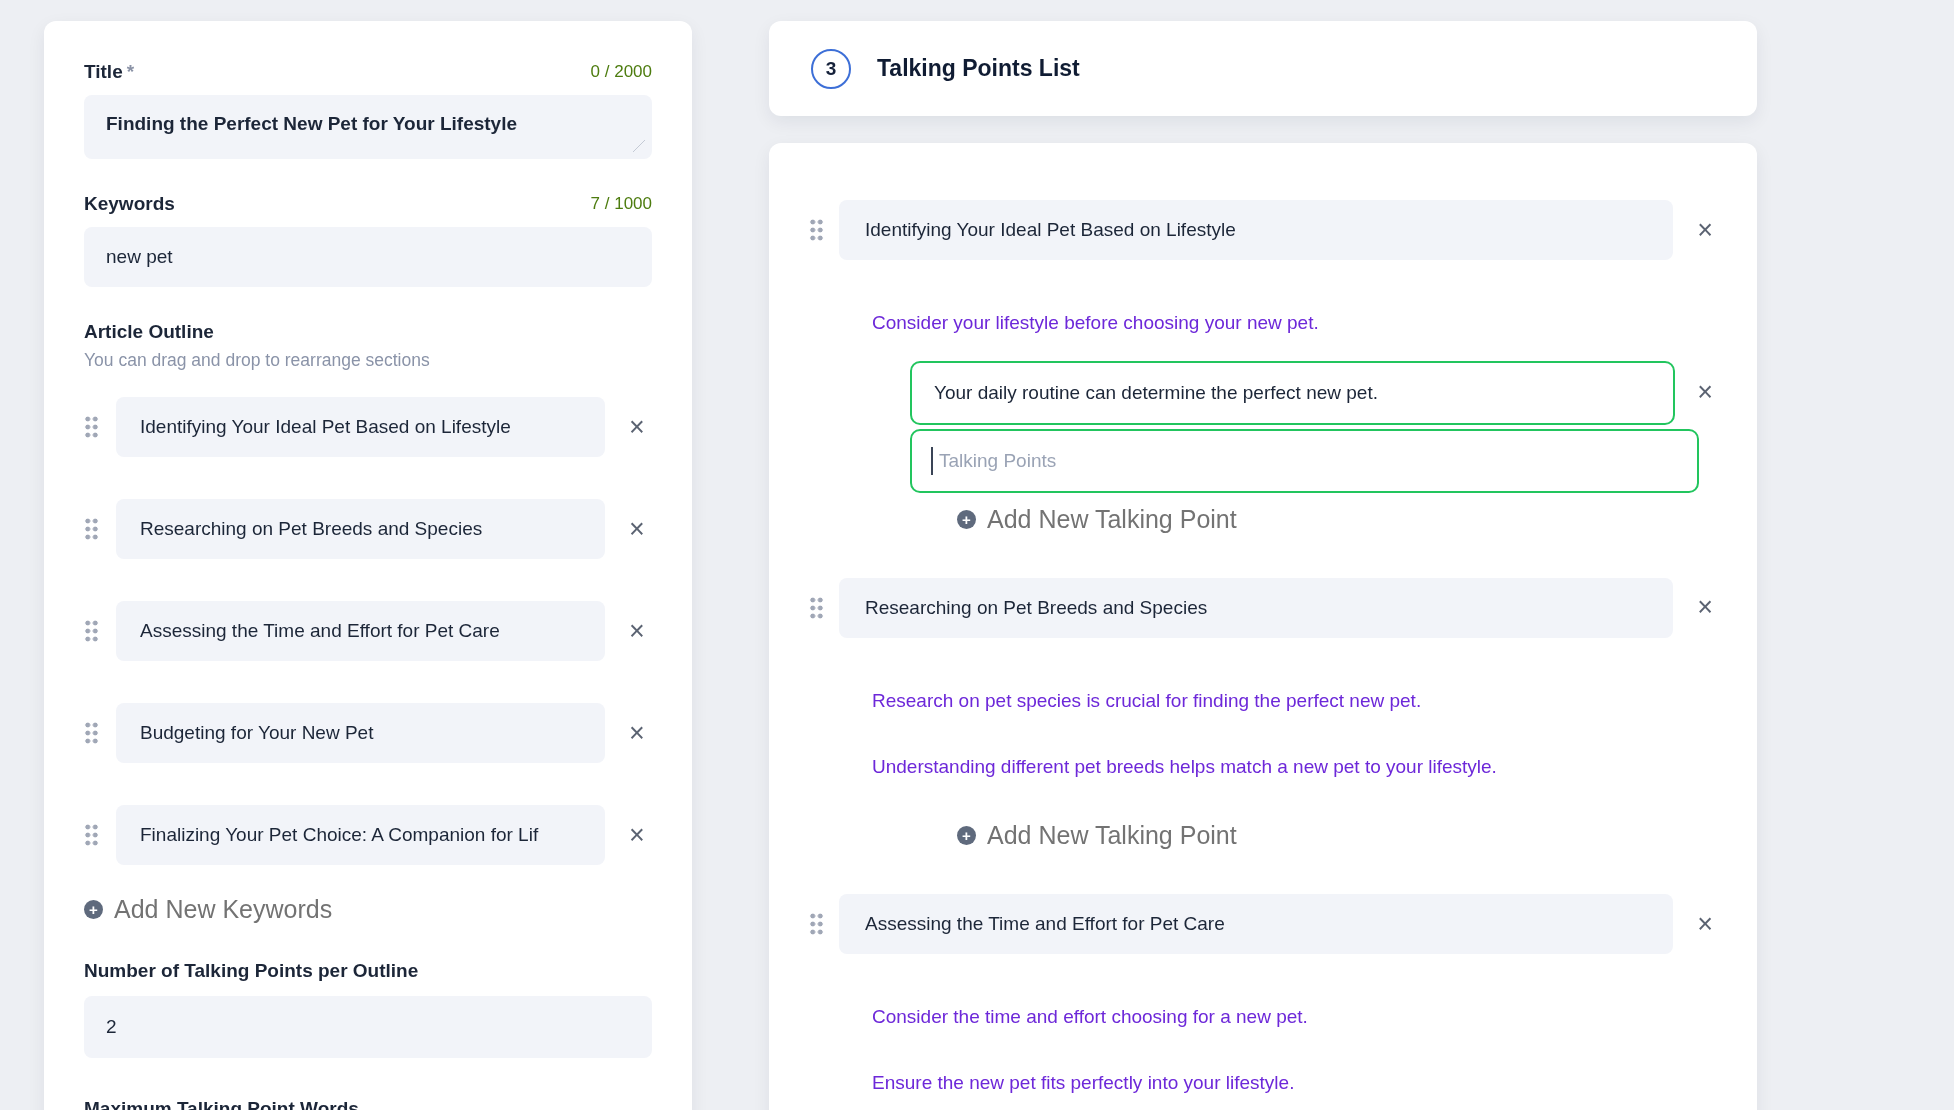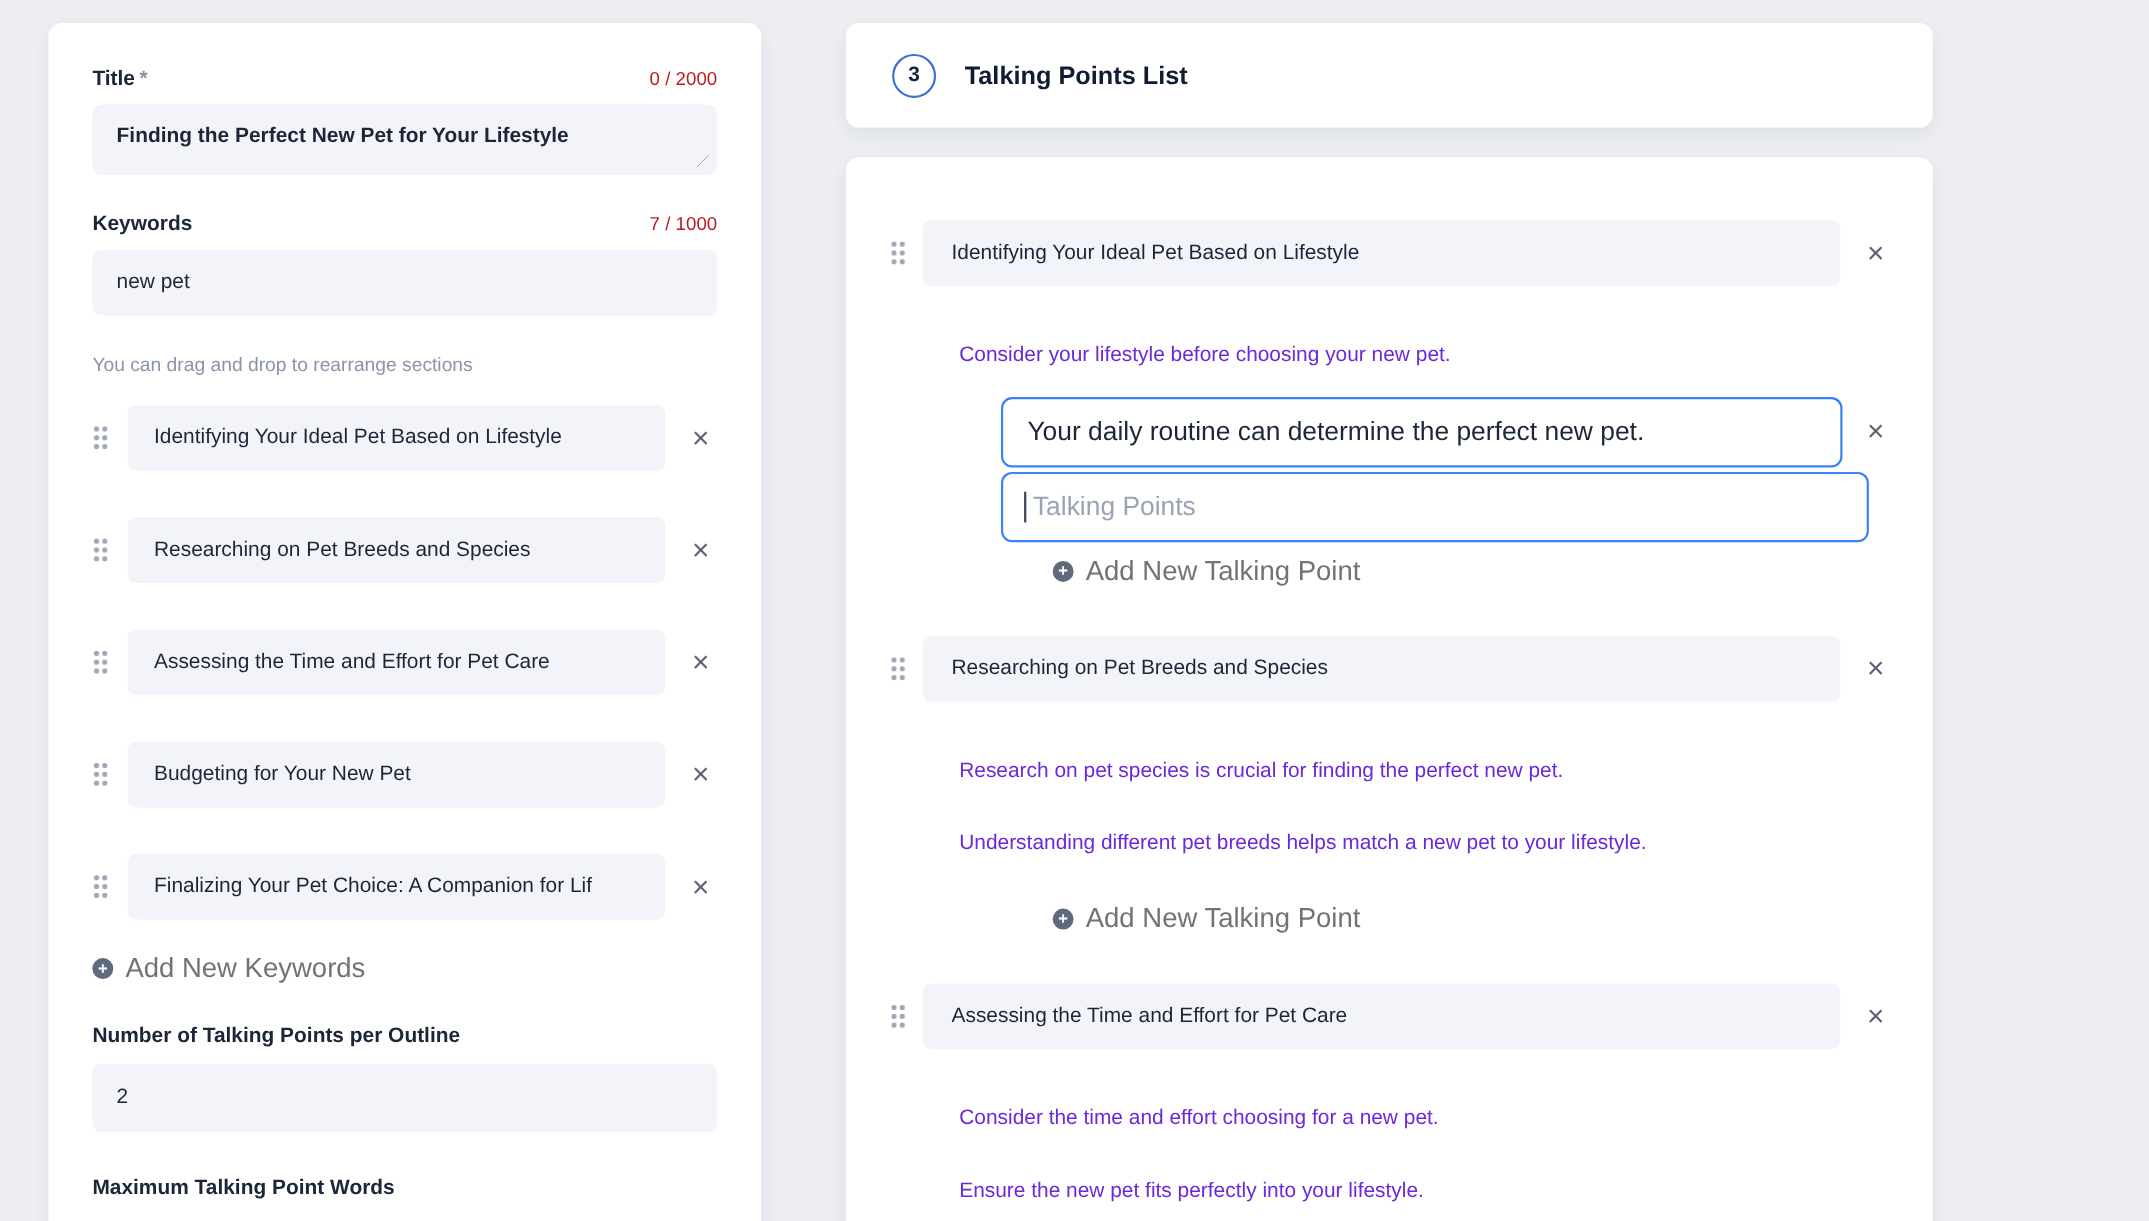--- a/index.html
+++ b/index.html
@@ -15,21 +15,21 @@
     background: #ffffff;
     border-radius: 12px;
     box-shadow: 0 6px 18px rgba(20,30,60,0.07);
   }
 
   
   .left-card { left: 44px; top: 21px; width: 648px; height: 1240px; padding: 40px; }
   .label-row { display: flex; justify-content: space-between; align-items: center; margin-bottom: 12px; }
   .field-label { font-size: 19px; font-weight: bold; color: #1c2638; }
   .req { color: #8a92a6; font-weight: bold; margin-left: 4px; }
-  .counter { font-size: 17px; color: #b91c1c; }
+  .counter { font-size: 17px; color: #4d7c0f; }
 
   .ta-wrap { position: relative; margin-bottom: 34px; }
   textarea.fld, input.fld {
     width: 100%; background: #f2f4f9; border: none; border-radius: 8px;
     font-family: inherit; font-size: 19px; color: #1c2638; outline: none;
   }
   textarea.fld { height: 64px; padding: 18px 22px; resize: none; display: block; font-weight: bold; }
   input.fld { height: 60px; padding: 0 22px; }
   .grip {
     position: absolute; right: 7px; bottom: 7px; width: 12px; height: 12px;
@@ -88,22 +88,22 @@
     flex: 1; height: 60px; background: #f2f4f9; border: none; border-radius: 8px;
     padding: 0 26px; font-family: inherit; font-size: 19px; color: #1c2638; outline: none;
   }
   .points { padding-left: 63px; }
   .point { font-size: 19px; color: #6d28d9; margin-bottom: 43px; line-height: 1.2; }
   .point.tight { margin-bottom: 26px; }
 
   .edit-row { display: flex; align-items: center; margin-left: 38px; margin-bottom: 4px; }
   .edit-wrap { position: relative; width: 789px; }
   .edit-input {
-    width: 100%; height: 64px; background: #ffffff; border: 2px solid #3b82f6;
-    border-radius: 10px; padding: 0 22px; font-family: inherit; font-size: 24px;
+    width: 100%; height: 64px; background: #ffffff; border: 2px solid #22c55e;
+    border-radius: 10px; padding: 0 22px; font-family: inherit; font-size: 19px;
     color: #1c2638; outline: none;
   }
   .edit-input.with-caret { padding-left: 27px; }
   .edit-input::placeholder { color: #9aa3b5; opacity: 1; }
   .caret { position: absolute; left: 21px; top: 50%; transform: translateY(-50%);
     width: 1.6px; height: 28px; background: #3a4456; pointer-events: none; }
   .edit-row .x-btn { margin-left: 22px; }
 
   .add-point-row { margin-left: 85px; margin-top: 12px; margin-bottom: 44px; }
 </style>
@@ -124,20 +124,21 @@
   </div>
 
   <div class="label-row">
     <div class="field-label">Keywords</div>
     <div class="counter">7 / 1000</div>
   </div>
   <div class="kw-wrap">
     <input class="fld" value="new pet" style="">
   </div>
 
+  <div class="outline-head">Article Outline</div>
   <div class="outline-hint">You can drag and drop to rearrange sections</div>
 
   <div class="outline-row">
     <span class="drag"></span>
     <input class="outline-input" value="Identifying Your Ideal Pet Based on Lifestyle" style="">
     <span class="x-btn">×</span>
   </div>
   <div class="outline-row">
     <span class="drag"></span>
     <input class="outline-input" value="Researching on Pet Breeds and Species" style="">

